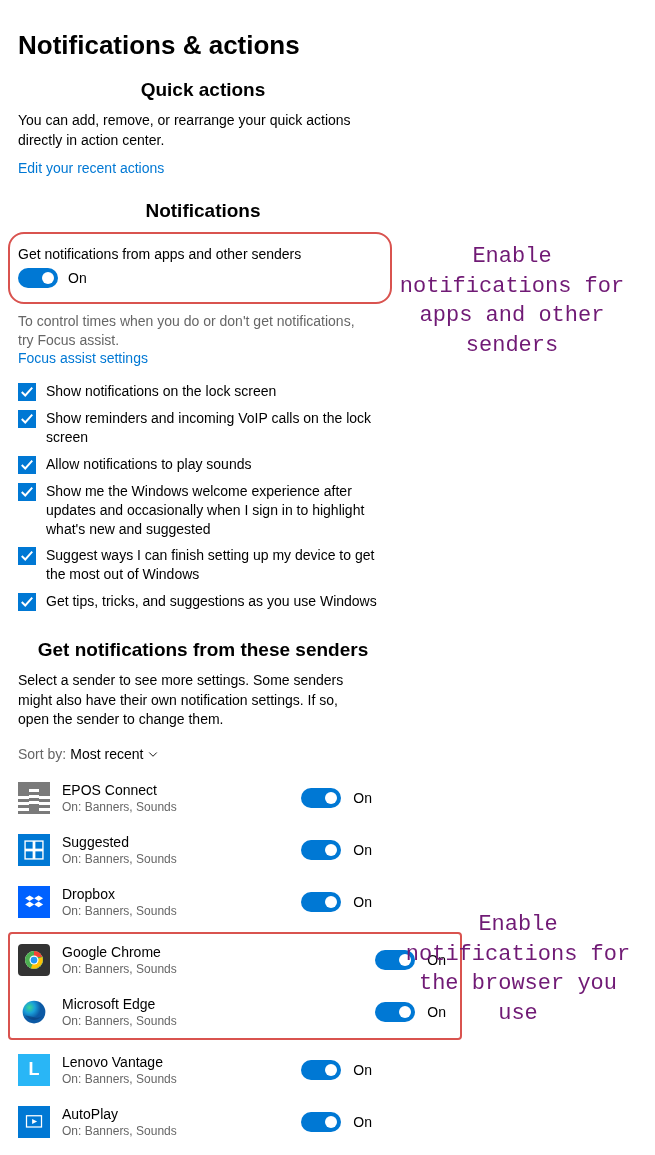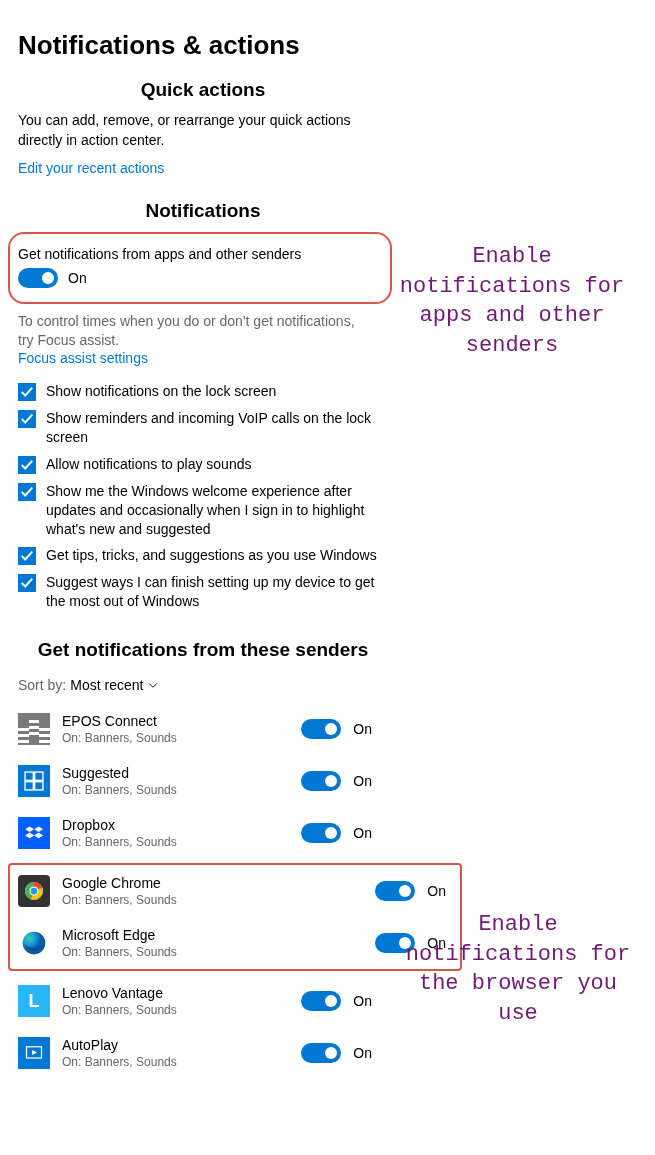--- a/index.html
+++ b/index.html
@@ -133,33 +133,34 @@
             </svg>
           </span>
         <span class="cb-text">Show me the Windows welcome experience after updates and occasionally when I sign in to highlight what's new and suggested</span>
       </li>
       <li class="cb-item">
         <span class="checkbox">
             <svg viewBox="0 0 16 16">
               <path d="M2 8 L6 12 L14 3" stroke="#fff" stroke-width="2.2" fill="none"></path>
             </svg>
           </span>
+        <span class="cb-text">Suggest ways I can finish setting up my device to get the most out of Windows</span>
+      </li>
+      <li class="cb-item">
+        <span class="checkbox">
+            <svg viewBox="0 0 16 16">
+              <path d="M2 8 L6 12 L14 3" stroke="#fff" stroke-width="2.2" fill="none"></path>
+            </svg>
+          </span>
         <span class="cb-text">Get tips, tricks, and suggestions as you use Windows</span>
       </li>
-      <li class="cb-item">
-        <span class="checkbox">
-            <svg viewBox="0 0 16 16">
-              <path d="M2 8 L6 12 L14 3" stroke="#fff" stroke-width="2.2" fill="none"></path>
-            </svg>
-          </span>
-        <span class="cb-text">Suggest ways I can finish setting up my device to get the most out of Windows</span>
-      </li>
     </ul>
 
     <h2 style="margin-top:28px;">Get notifications from these senders</h2>
+    <p class="body-text">Select a sender to see more settings. Some senders might also have their own notification settings. If so, open the sender to change them.</p>
 
     <div class="sort-row">
       <span class="sort-label">Sort by:</span>
       <span class="sort-value">Most recent</span>
       <svg class="chev" viewBox="0 0 16 16">
           <path d="M3 6 L8 11 L13 6" stroke="#000" stroke-width="1.2" fill="none"></path>
         </svg>
     </div>
 
     <div class="sender-list">

